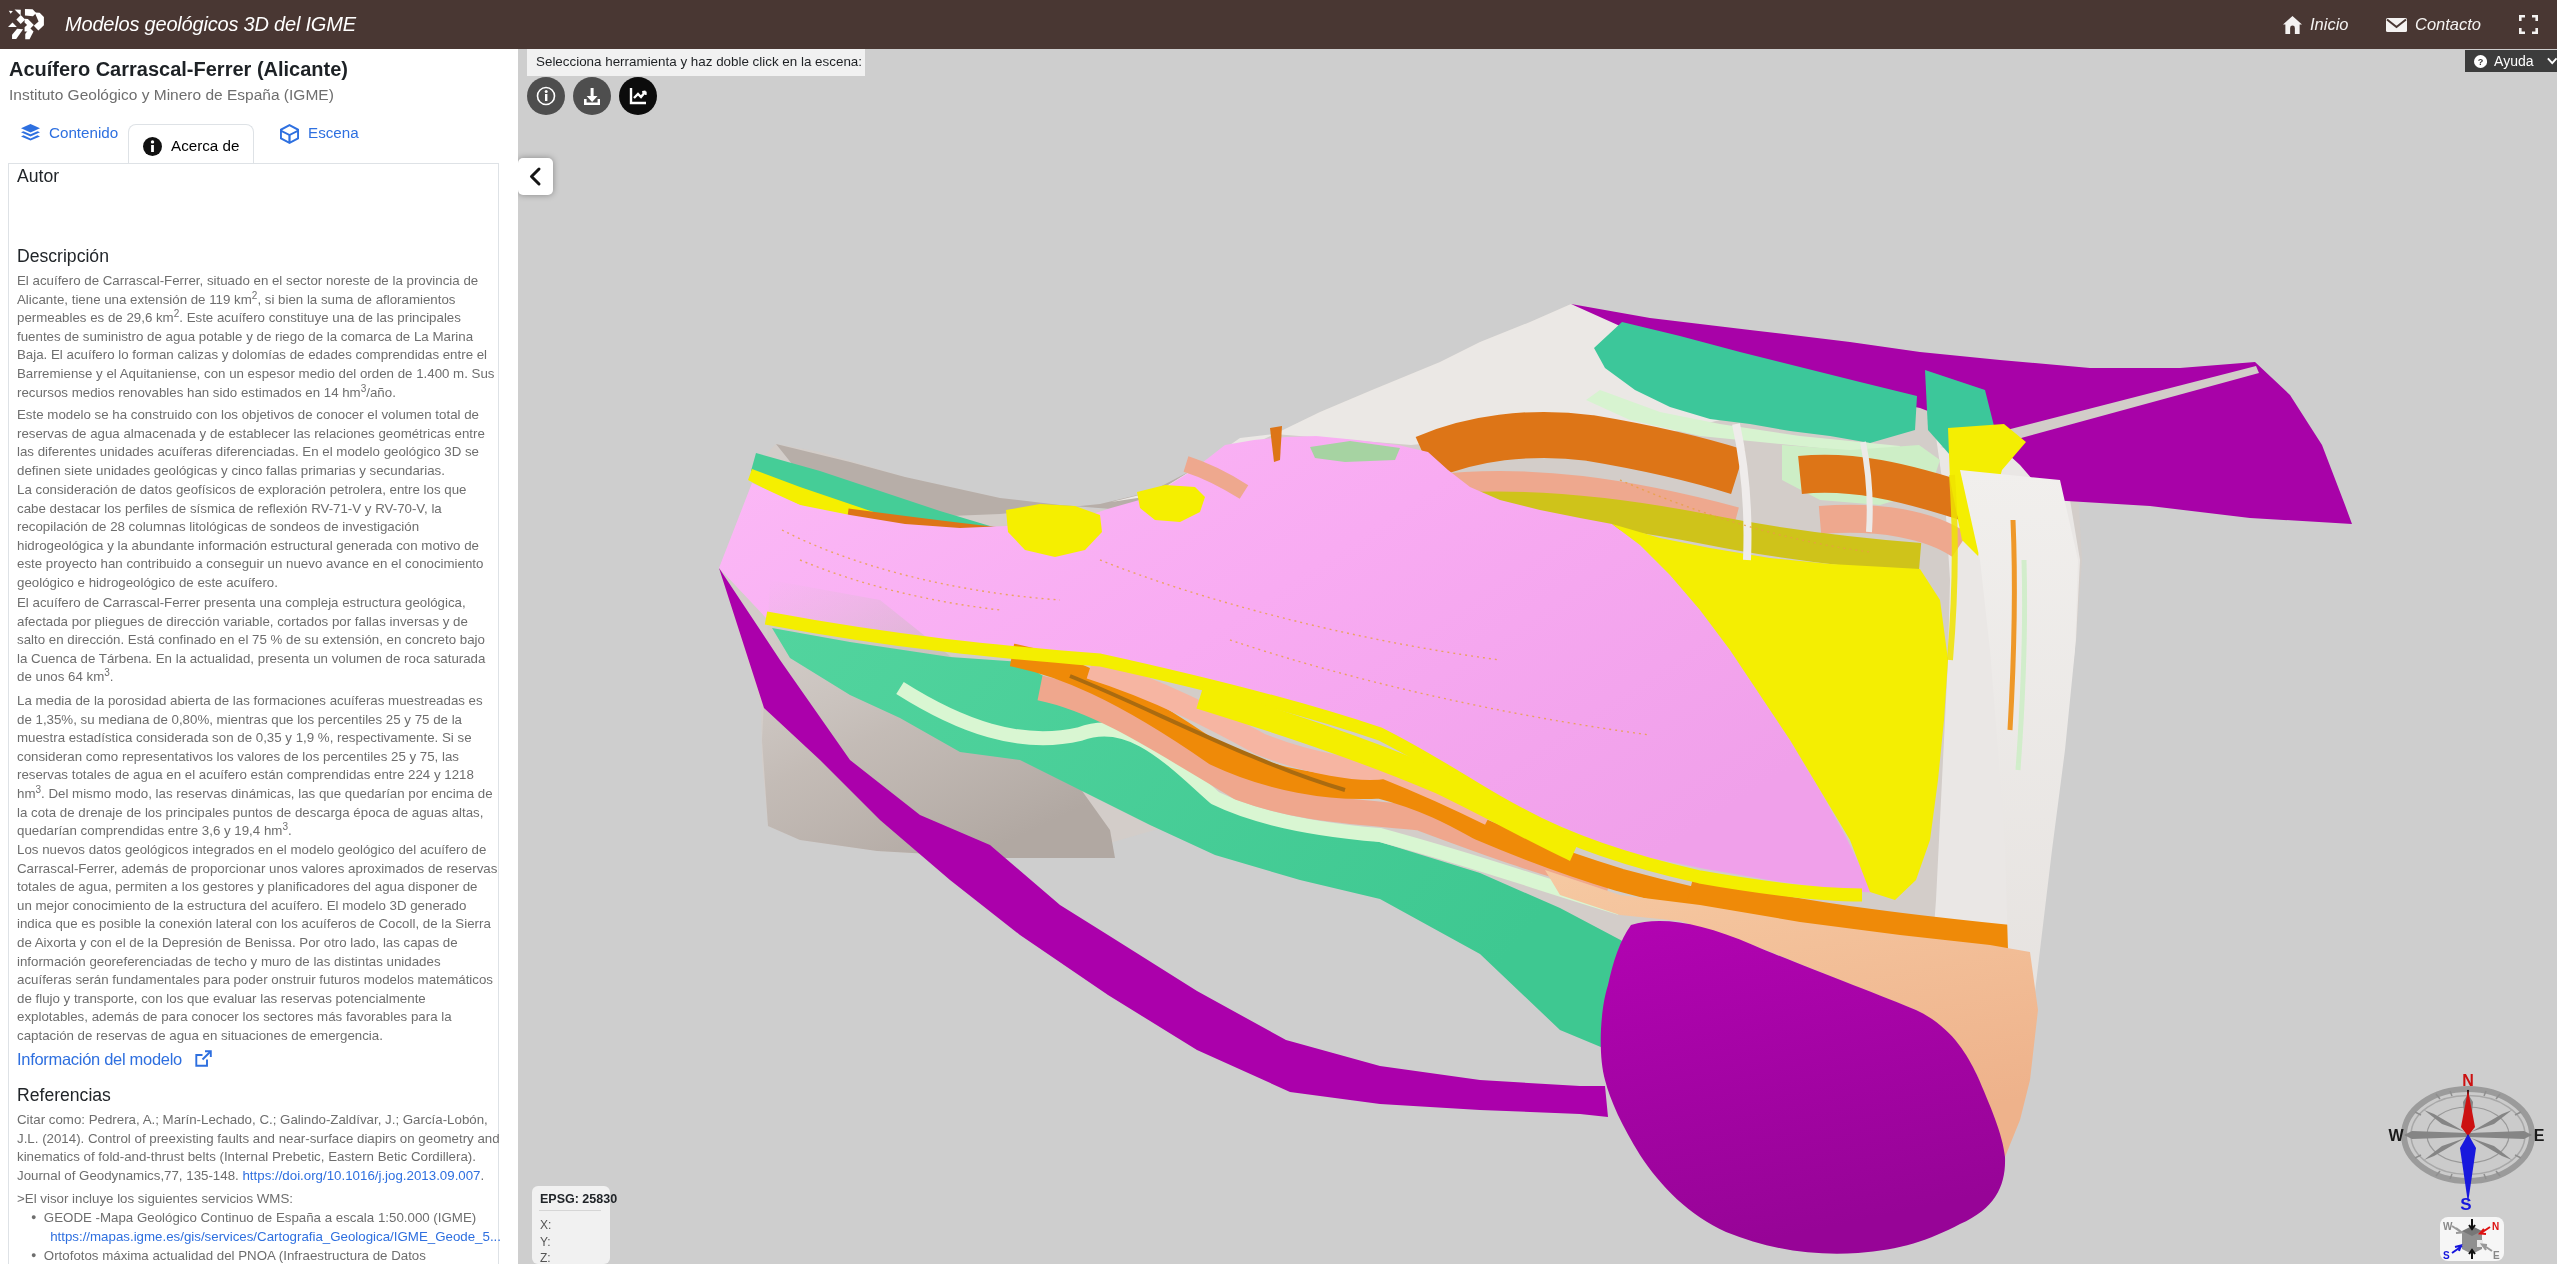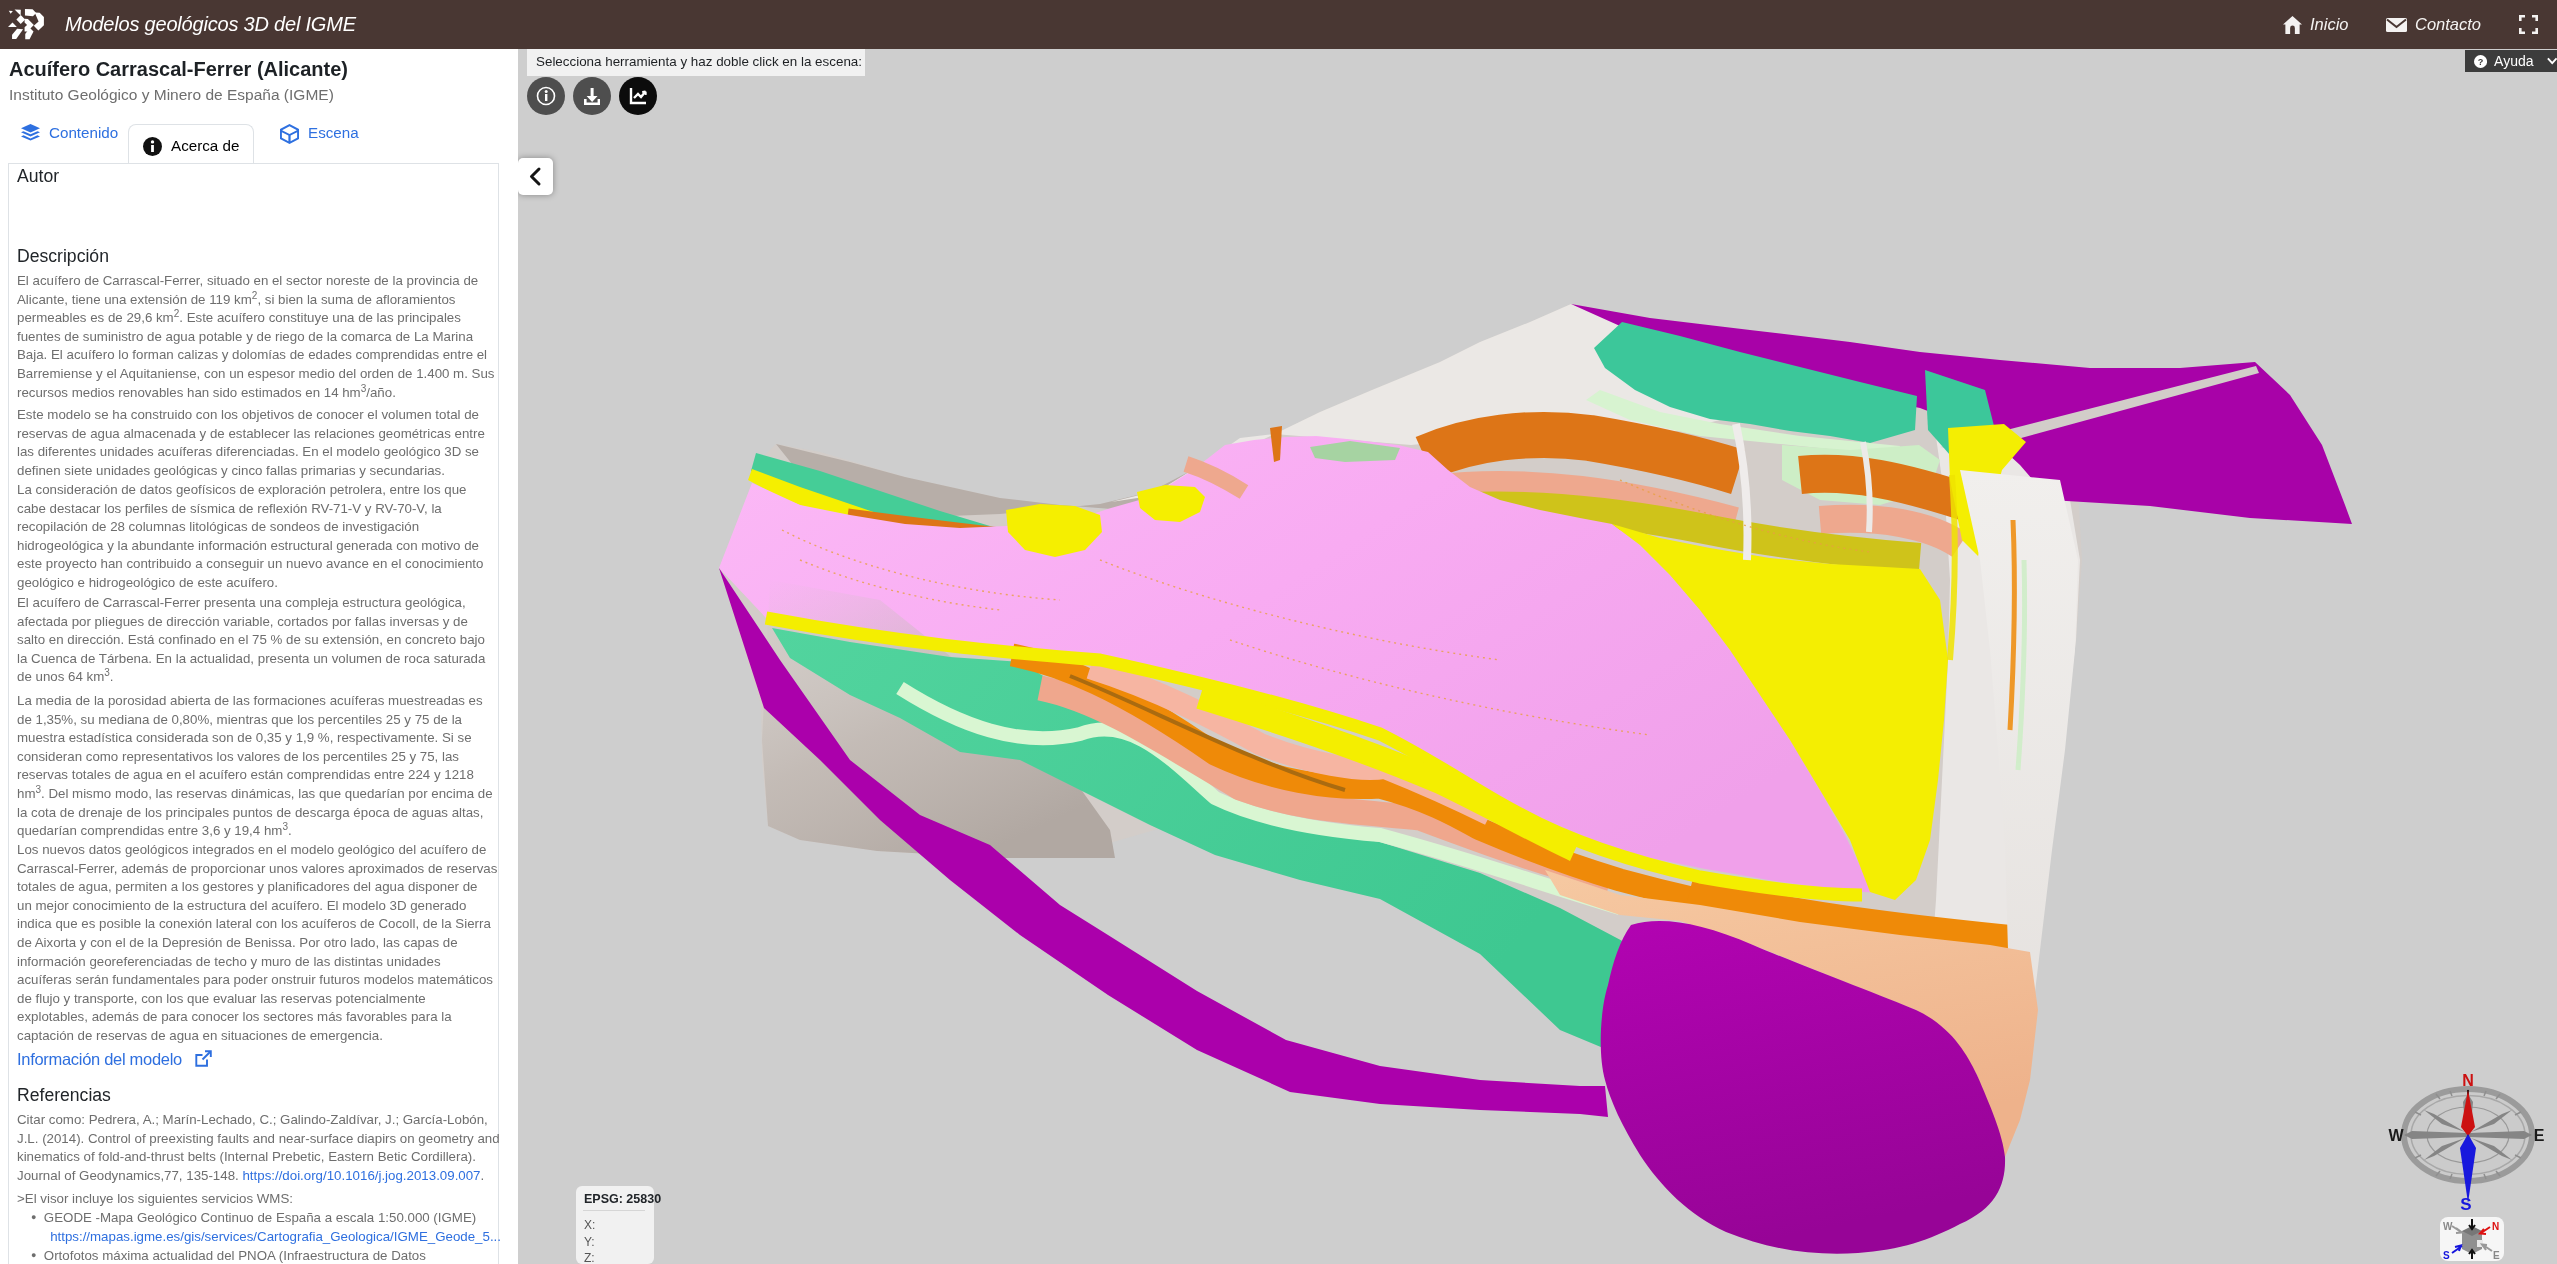--- a/index.html
+++ b/index.html
@@ -24,21 +24,21 @@
   sup { font-size:10px; line-height:0; }
   .lnk { color:#2e6fdf; text-decoration:none; }
   .scrollbar { position:absolute; left:500px; top:49px; width:18px; height:1215px; background:#f6f6f6; }
   .thumb { position:absolute; left:6.5px; top:110px; width:10px; height:981px; background:#fdfdfd; border:1px solid #c9c9c9; border-radius:6px; box-shadow:0 0 3px rgba(0,0,0,.25); }
   
   .map { position:absolute; left:518px; top:49px; width:2039px; height:1215px; background:#cecece; overflow:hidden; }
   .tipbar { position:absolute; left:0; top:0; width:338px; height:27px; background:#f1f1f1; color:#1e2124; font-size:13.4px; line-height:26px; padding-left:9px; white-space:nowrap; overflow:hidden;margin-left:9px; }
   .cbtn { position:absolute; top:28px; width:38px; height:38px; border-radius:50%; }
   .collapse { position:absolute; left:0; top:109px; width:35px; height:37px; background:#fff; border-radius:5px; box-shadow:0 0 6px rgba(0,0,0,.35); }
   .ayuda { position:absolute; right:0; top:1px; width:92px; height:22px; background:#3c3c3c; color:#fff; font-size:14px; display:flex; align-items:center; gap:7px; padding-left:9px; }
-  .epsg { position:absolute; left:14px; top:1137px; width:78px; height:78px; background:rgba(242,242,242,.95); border-radius:6px; font-size:12px; color:#212529; padding:6px 0 0 8px; white-space:nowrap;margin-left:44px; }
+  .epsg { position:absolute; left:14px; top:1137px; width:78px; height:78px; background:rgba(242,242,242,.95); border-radius:6px; font-size:12px; color:#212529; padding:6px 0 0 8px; white-space:nowrap; }
   .epsg b { font-size:12.5px; }
   .epsg .xyz { color:#555; font-size:12px; line-height:16.5px; margin-top:6px; }
   .epsg hr { border:none; border-top:1px solid #d6d6d6; margin:4px 0 2px -1px; width:62px; }
 </style>
 </head>
 <body>
 
 <div class="hdr">
   <svg class="logo" width="46" height="38" viewBox="8 5 50 41" style="position:absolute;left:6px;top:6px">
     <g fill="#fff">

